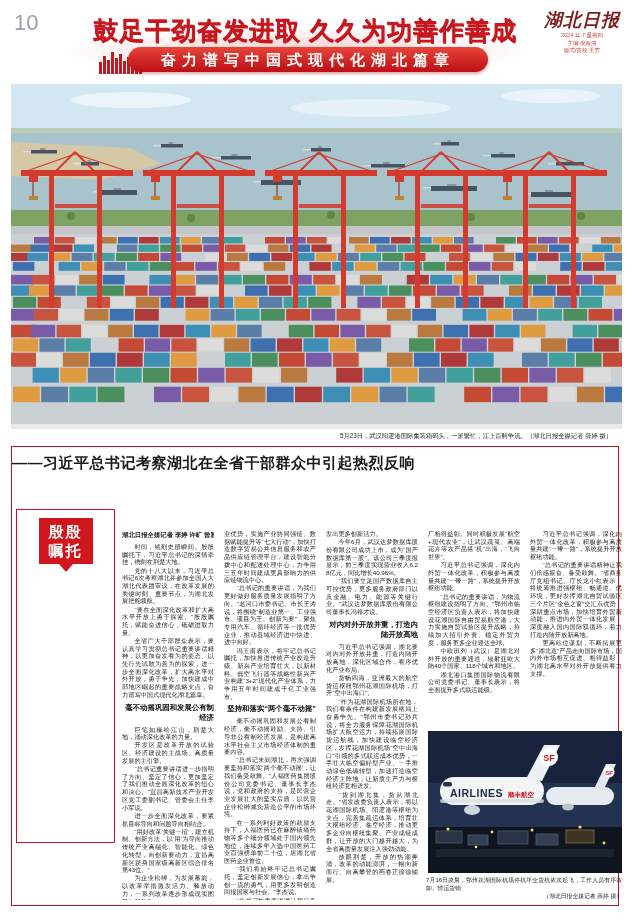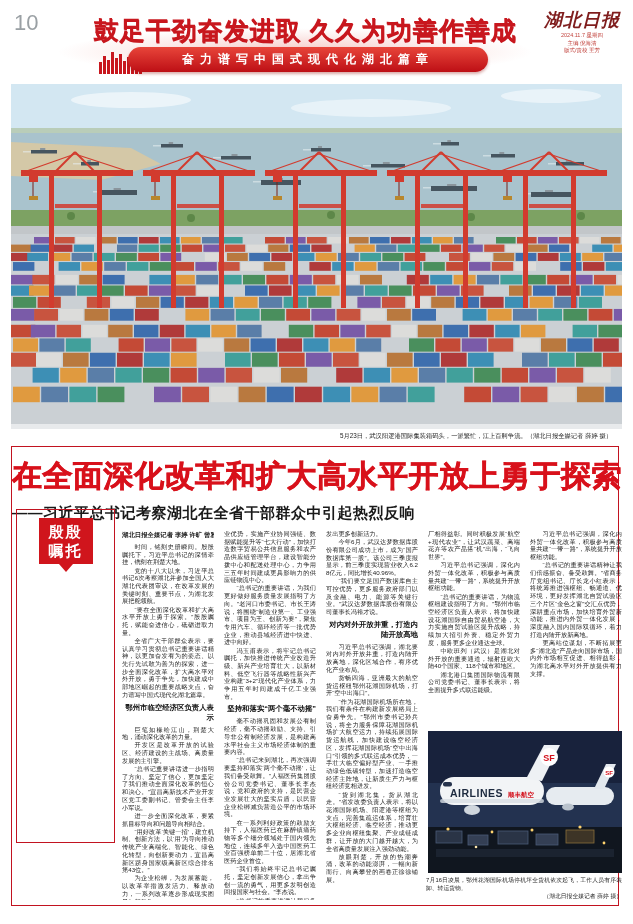--- a/index.html
+++ b/index.html
@@ -2,25 +2,25 @@
 <html><head>
 <meta charset="utf-8">
 <style>
   html,body{margin:0;padding:0;background:#e9e9e9;}
   .page{position:relative;width:633px;height:924px;background:#fff;overflow:hidden;
         font-family:"Liberation Sans",sans-serif;margin:0 auto;}
   .pagenum{position:absolute;left:14px;top:10px;font-size:22px;color:#9aa0a4;}
   .swoosh{position:absolute;left:55px;top:28px;width:480px;height:48px;border-radius:50%;
         background:radial-gradient(ellipse at 50% 50%, rgba(222,62,50,.28), rgba(222,62,50,0) 70%);}
   .slogan{position:absolute;left:85px;top:14px;width:440px;text-align:center;
-        font-family:Liberation Serif, serif;font-weight:900;font-size:25px;color:#c8171e;
+        font-family:Liberation Sans, sans-serif;font-weight:900;font-size:25px;color:#c8171e;
         letter-spacing:1px;white-space:nowrap;text-shadow:.6px .6px 0 #c8171e;}
   .skyline{position:absolute;left:98px;top:48px;}
   .ribbon{position:absolute;left:128px;top:47px;width:360px;height:25px;border-radius:13px;
-        background:linear-gradient(180deg,#e8453a,#bd0f15);color:#fff;font-weight:700;font-size:12px;
+        background:linear-gradient(180deg,#e8453a,#bd0f15);color:#fff;font-weight:700;font-size:15px;
         letter-spacing:6px;text-align:center;line-height:25px;white-space:nowrap;
         box-shadow:0 2px 3px rgba(150,20,15,.35);}
   .masthead{position:absolute;left:538px;top:8px;width:88px;text-align:center;}
   .mast-title{font-family:"Liberation Serif",serif;font-weight:900;font-style:italic;font-size:18px;
         color:#7f1d1d;letter-spacing:1px;white-space:nowrap;}
   .mast-info div{font-size:5.5px;color:#c2453f;line-height:7.5px;white-space:nowrap;}
   .photo1{position:absolute;left:11px;top:84px;width:611px;height:345px;display:block;}
   .caption1{position:absolute;left:330px;top:432px;width:292px;text-align:center;font-size:6.3px;color:#222;}
   .article{position:absolute;left:11px;top:446px;width:608px;height:460px;
         border:1.5px solid #c21320;background:#fff;box-sizing:border-box;}
@@ -496,40 +496,39 @@
         <rect x="492" y="92" width="9" height="6" fill="#d23b2e"></rect>
         <line x1="496" y1="98" x2="496" y2="112" stroke="#7a2018" stroke-width="1"></line>
         <rect x="492" y="112" width="9" height="4" fill="#b8862c"></rect>
         <rect x="518" y="120" width="42" height="4" fill="#d23b2e" opacity="0.85"></rect>
       </g>
     <rect x="0" y="340" width="611" height="5" fill="#e8eaec"></rect>
   </svg>
   <div class="caption1">5月23日，武汉阳逻港国际集装箱码头，一派繁忙，江上百舸争流。（湖北日报全媒记者 薛婷 摄）</div>
 
   <div class="article">
-    <h1 class="headline">在全面深化改革和扩大高水平开放上勇于探索</h1>
     <div class="subtitle">——习近平总书记考察湖北在全省干部群众中引起热烈反响</div>
 
     <div class="quotebox">
       <div class="qlabel">
         <div>殷殷</div>
         <div>嘱托</div>
       </div>
       <div class="qtri"></div>
       <div class="qtext" id="qtext">
         </div>
     </div>
 
     <div class="col" style="left:110px">
         <div class="byline">湖北日报全媒记者 李婷 许旷 曾雅青</div>
         <div class="para">时间，铭刻史册瞬间。殷殷嘱托下，习近平总书记的深情牵挂，镌刻在荆楚大地。</div>
         <div class="para">党的十八大以来，习近平总书记6次考察湖北并参加全国人大湖北代表团审议，在改革发展的关键时刻、重要节点，为湖北发展把舵领航。</div>
         <div class="para">“要在全面深化改革和扩大高水平开放上勇于探索。”殷殷嘱托，赋能奋进信心，砥砺进取力量。</div>
         <div class="para">全省广大干部群众表示，要认真学习贯彻总书记重要讲话精神，以更加奋发有为的姿态、以先行先试敢为善为的探索，进一步全面深化改革，扩大高水平对外开放，勇于争先，加快建成中部地区崛起的重要战略支点，奋力谱写中国式现代化湖北篇章。</div>
-        <div class="subhead">鄂州市临空经济区负责人表示</div>
+        <div class="subhead">毫不动摇巩固和发展公有制经济</div>
         <div class="para">巨笔如椽绘江山，荆楚大地，涌动深化改革的力量。</div>
         <div class="para">开发区是改革开放的试验区、经济建设的主战场、高质量发展的主引擎。</div>
         <div class="para">“总书记重要讲话进一步指明了方向、坚定了信心，更加坚定了我们推动全面深化改革的恒心和决心。”宜昌高新技术产业开发区党工委副书记、管委会主任李小军说。</div>
         <div class="para">进一步全面深化改革，要紧抓目标导向和问题导向相结合。</div>
         <div class="para">“用好改革‘关键一招’，建立机制、创新方法，以‘用’为导向推动传统产业高端化、智能化、绿色化转型，向创新要动力，宜昌高新区跻身国家级高新区综合排名第43位。”</div>
         <div class="para">为企业松绑，为发展蓄能，以改革举措激发活力、释放动力，一系列改革逐步形成现实图景与新气象。</div>
       </div>
     <div class="col" style="left:212px">
         <div class="para cont">业优势，实施产业协同强链、数据赋能提升等“七大行动”，加快打造数字贸易公共信息服务和农产品供应链管理平台，建设智能分拨中心和配送处理中心，力争用三五年时间建成更具影响力的供应链物流中心。</div>
         <div class="para">“总书记的重要讲话，为我们更好做好服务质量发展指明了方向。”老河口市委书记、市长王涛说，将围绕“制造业第一、工业强市、项目为王、创新为要”，聚焦专用汽车、循环经济等一批优势企业，推动县域经济进中快进、进中向好。</div>

